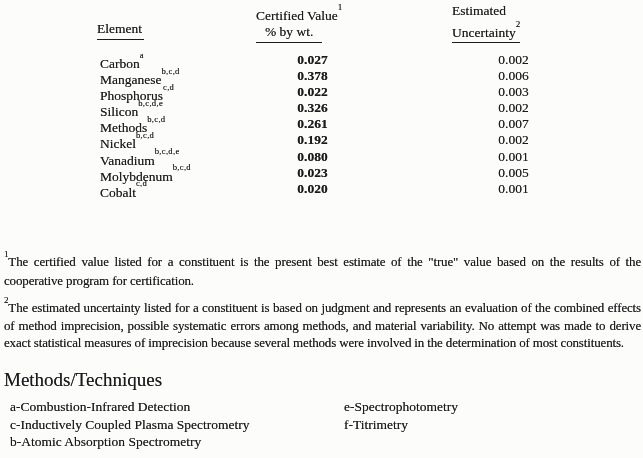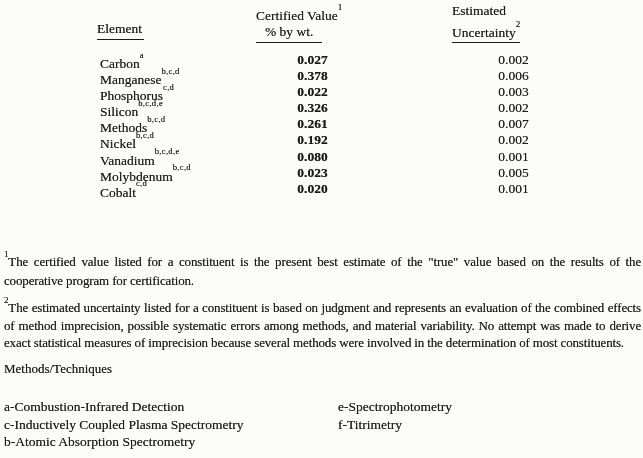--- a/index.html
+++ b/index.html
@@ -26,23 +26,23 @@
   .c-un{position:absolute;left:489px;top:0;white-space:nowrap;}
   .ip{display:inline-block;width:16px;text-align:right;}
   sup.note{font-size:8.6px;position:relative;top:-4.5px;letter-spacing:.3px;}
   
   .footnote{position:absolute;left:4px;width:637px;text-align:justify;
     font-size:13px;letter-spacing:-.15px;}
   #fn1{top:236px;line-height:18.6px;}
   #fn2{top:283px;line-height:17.2px;}
   .fn-sup{font-size:9px;position:relative;top:-4px;}
   
-  .methods-heading{position:absolute;left:4px;top:361px;font-size:13px;}
+  .methods-heading{position:absolute;left:4px;top:369px;font-size:19px;}
   .methods{position:absolute;left:4px;top:398px;display:flex;font-size:13.5px;line-height:17.6px;}
-  .m-left{width:334px;}
+  .m-left{width:334px;margin-left:6px;}
   .m-col div{white-space:nowrap;}
 </style>
 </head>
 <body>
 
 <div class="page">
 
   <div class="thead">
     <span class="h-el">Element</span>
     <div class="h-cert">

